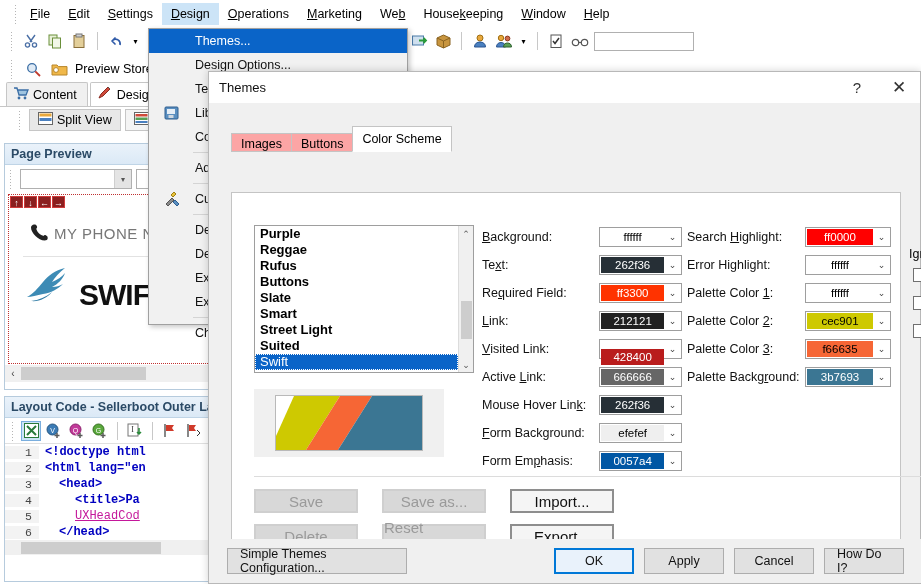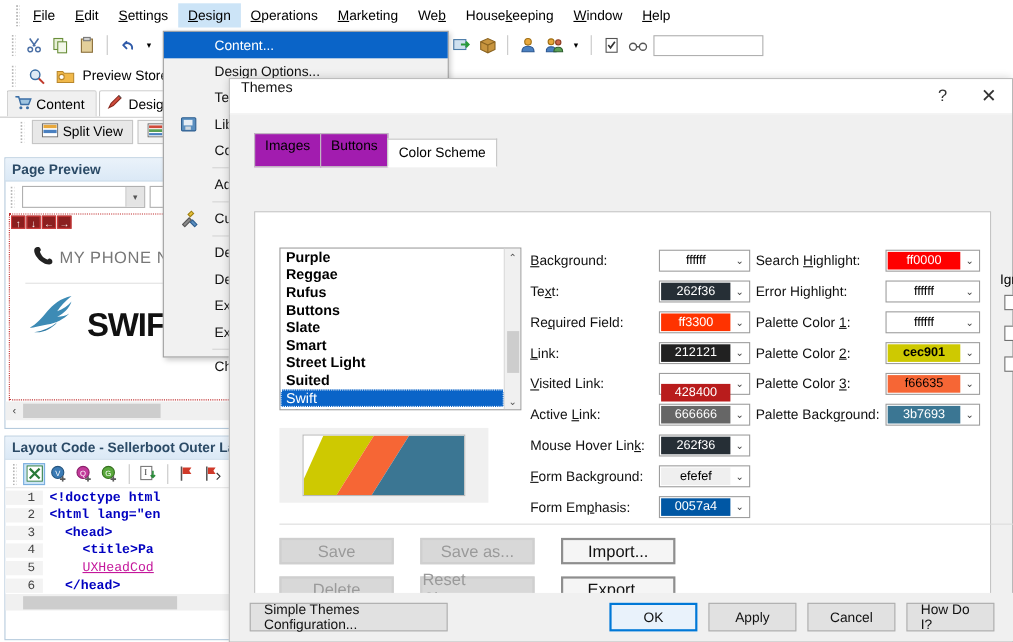--- a/index.html
+++ b/index.html
@@ -127,31 +127,31 @@
   .dd-item .icoBox { position:absolute; left: 14px; width: 18px; height: 18px;
      display:flex; align-items:center; justify-content:center; font-size: 12px; }
   .dd-sep { height: 1px; background: #d4d4d4; margin: 3px 8px 3px 44px; }
 
   
   .dialog {
     position: absolute; top: 71px; left: 208px; width: 713px; height: 513px;
     background: #f0f0f0; border: 1px solid #b8b8b8; z-index: 60;
     box-shadow: 0 0 8px rgba(0,0,0,.18);
   }
-  .dlgTitle { height: 32px; background: #ffffff; display: flex; align-items: flex-start;
+  .dlgTitle { height: 32px; background: #ffffff; display: flex; align-items: center;
      padding-left: 10px; font-size: 13px; color: #111; border-bottom: 1px solid #f0f0f0;}
   .dlgTitle .sp { margin-left: auto; display: flex; }
   .dlgTitle .tbtn { width: 42px; height: 31px; display: flex; align-items: center;
      justify-content: center; font-size: 15px; color: #333; }
   .dlgTitle .tbtn.x { font-size: 17px; }
 
   .dlgTabs { display: flex; align-items: flex-end; padding-left: 22px; height: 24px;
      margin-top: 24px; }
-  .dtab { font-size: 12.5px; padding: 3px 9px 12px 9px; border: 1px solid #c4c4c4;
-     background: #a21caf; margin-right: -1px; }
+  .dtab { font-size: 12.5px; padding: 3px 9px 0 9px; border: 1px solid #c4c4c4;
+     background: #fca5a5; margin-right: -1px; }
   .dtab.sel { background: #ffffff; border-bottom-color: #ffffff; position: relative; z-index: 2;
      padding: 5px 9px 5px 9px; }
   .tabBody { position: absolute; top: 120px; left: 22px; width: 670px; height: 350px;
      background: #ffffff; border: 1px solid #c4c4c4; }
 
   .listbox { position: absolute; top: 32px; left: 22px; width: 220px; height: 148px;
      border: 1px solid #9e9e9e; background: #fff; overflow: hidden; display: flex; }
   .lbItems { flex: 1; }
   .lbRow { height: 16px; font-size: 13px; font-weight: bold; line-height: 16px;
      padding-left: 5px; white-space: nowrap; }
@@ -516,21 +516,21 @@
         <span class="ctext k-tag" style="padding-left:20px;">&lt;/head&gt;</span>
       </div>
     </div>
     <div class="codeScroll">
       <span class="thumb"></span>
     </div>
   </div>
 
   <div class="dropdown">
     <div class="dd-item hl">
-      <span>Content...</span>
+      <span>Themes...</span>
     </div>
     <div class="dd-item">
       <span>Design Options...</span>
     </div>
     <div class="dd-item">
       <span>Text...</span>
     </div>
     <div class="dd-item">
       <span class="icoBox">
         <svg width="16" height="16" viewBox="0 0 16 16">
@@ -719,21 +719,21 @@
         <div class="frow">
           <span class="flabel">Palette Color <u class="ak">1</u>:</span>
           <div class="colorCombo">
             <span class="ccVal" style="background:#ffffff;color:#000000;">ffffff</span>
             <span class="ccArrow">⌄</span>
           </div>
         </div>
         <div class="frow">
           <span class="flabel">Palette Color <u class="ak">2</u>:</span>
           <div class="colorCombo">
-            <span class="ccVal" style="background:#cec901;color:#000000;font-weight:bold;">cec901</span>
+            <span class="ccVal" style="background:#cec901;color:#000000;">cec901</span>
             <span class="ccArrow">⌄</span>
           </div>
         </div>
         <div class="frow">
           <span class="flabel">Palette Color <u class="ak">3</u>:</span>
           <div class="colorCombo">
             <span class="ccVal" style="background:#f66635;color:#000000;">f66635</span>
             <span class="ccArrow">⌄</span>
           </div>
         </div>

